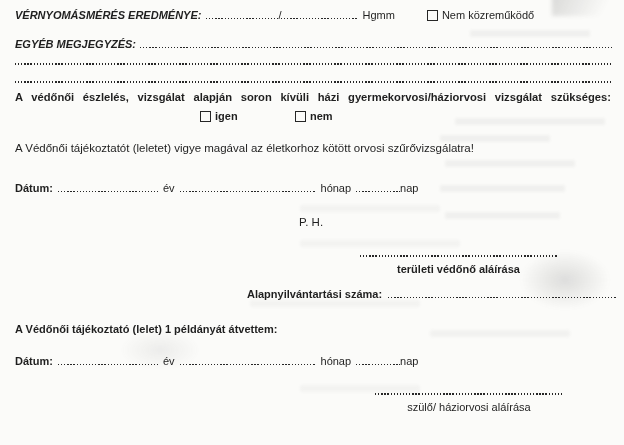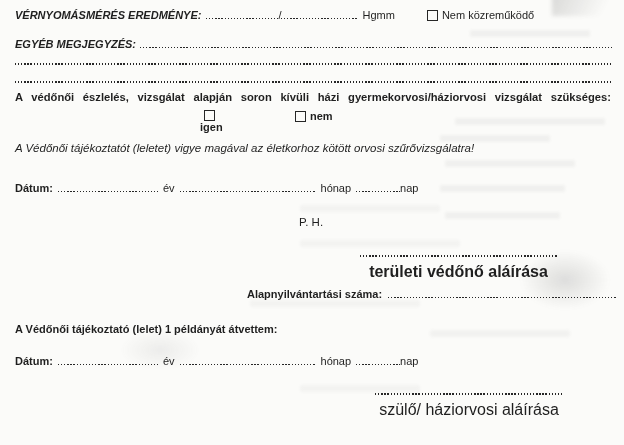--- a/index.html
+++ b/index.html
@@ -53,30 +53,30 @@
     margin-right:4px;
   }
 
   .question {
     position:absolute; left:15px; right:13px; top:91px;
     font-weight:bold; 
     text-align:justify; text-align-last:justify;
     font-size:11.2px;
   }
 
-  .note { position:absolute; left:15px; top:142px; font-style:italic; font-size:11.5px; }
+  .note { position:absolute; left:15px; top:142px; font-size:11.5px; }
 
   .stamp { position:absolute; left:299px; top:216px; font-size:11.5px; }
 
   .sigblock { position:absolute; text-align:center; }
   .sigblock .sigline {
     display:block; height:1.5px; margin-bottom:6px;
     background-image: repeating-linear-gradient(to right, #262626 0 1.3px, transparent 1.3px 3.1px);
   }
-  .caption { font-size:16px; }
+  .caption { font-size:11px; }
 </style>
 </head>
 <body>
 
 <div class="page">
 
   <div class="artifact corner-tr"></div>
   <div class="artifact ghostbar" style="left:470px; top:30px;  width:120px;"></div>
   <div class="artifact ghostbar" style="left:455px; top:118px; width:150px;"></div>
   <div class="artifact ghostbar" style="left:440px; top:135px; width:110px;"></div>
@@ -103,21 +103,21 @@
     <span class="dots" style="width:76px;"></span>
     <span style="margin-left:5px;">Hgmm</span>
     <span class="checkbox" style="margin-left:32px;"></span>
     <span>Nem közreműködő</span>
   </div>
   <div class="dotline" style="top:63px;"></div>
   <div class="dotline" style="top:81px;"></div>
 
   <div class="question">A védőnői észlelés, vizsgálat alapján soron kívüli házi gyermekorvosi/háziorvosi vizsgálat szükséges:</div>
 
-  <div style="position:absolute; left:200px; top:110px; display:flex; align-items:center;flex-direction:column;">
+  <div style="position:absolute; left:200px; top:110px; display:flex; align-items:center;">
     <span class="checkbox"></span>
     <span class="b">igen</span>
   </div>
   <div style="position:absolute; left:295px; top:110px; display:flex; align-items:flex-start;">
     <span class="checkbox"></span>
     <span class="b">nem</span>
   </div>
 
   <div class="note">A Védőnői tájékoztatót (leletet) vigye magával az életkorhoz kötött orvosi szűrővizsgálatra!</div>
 

